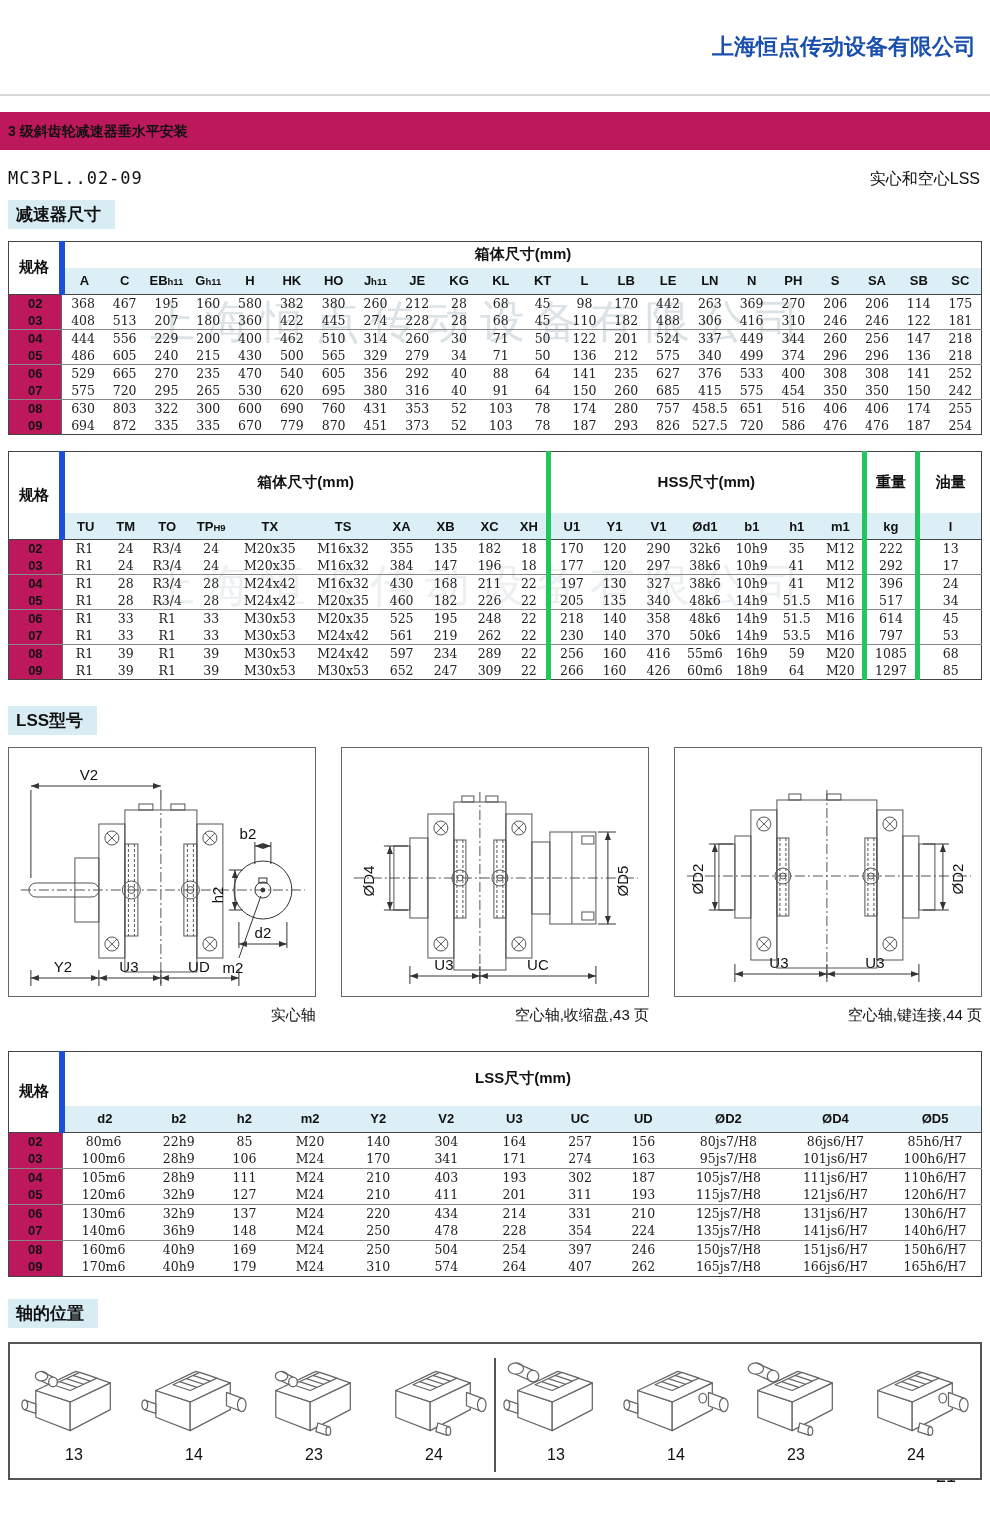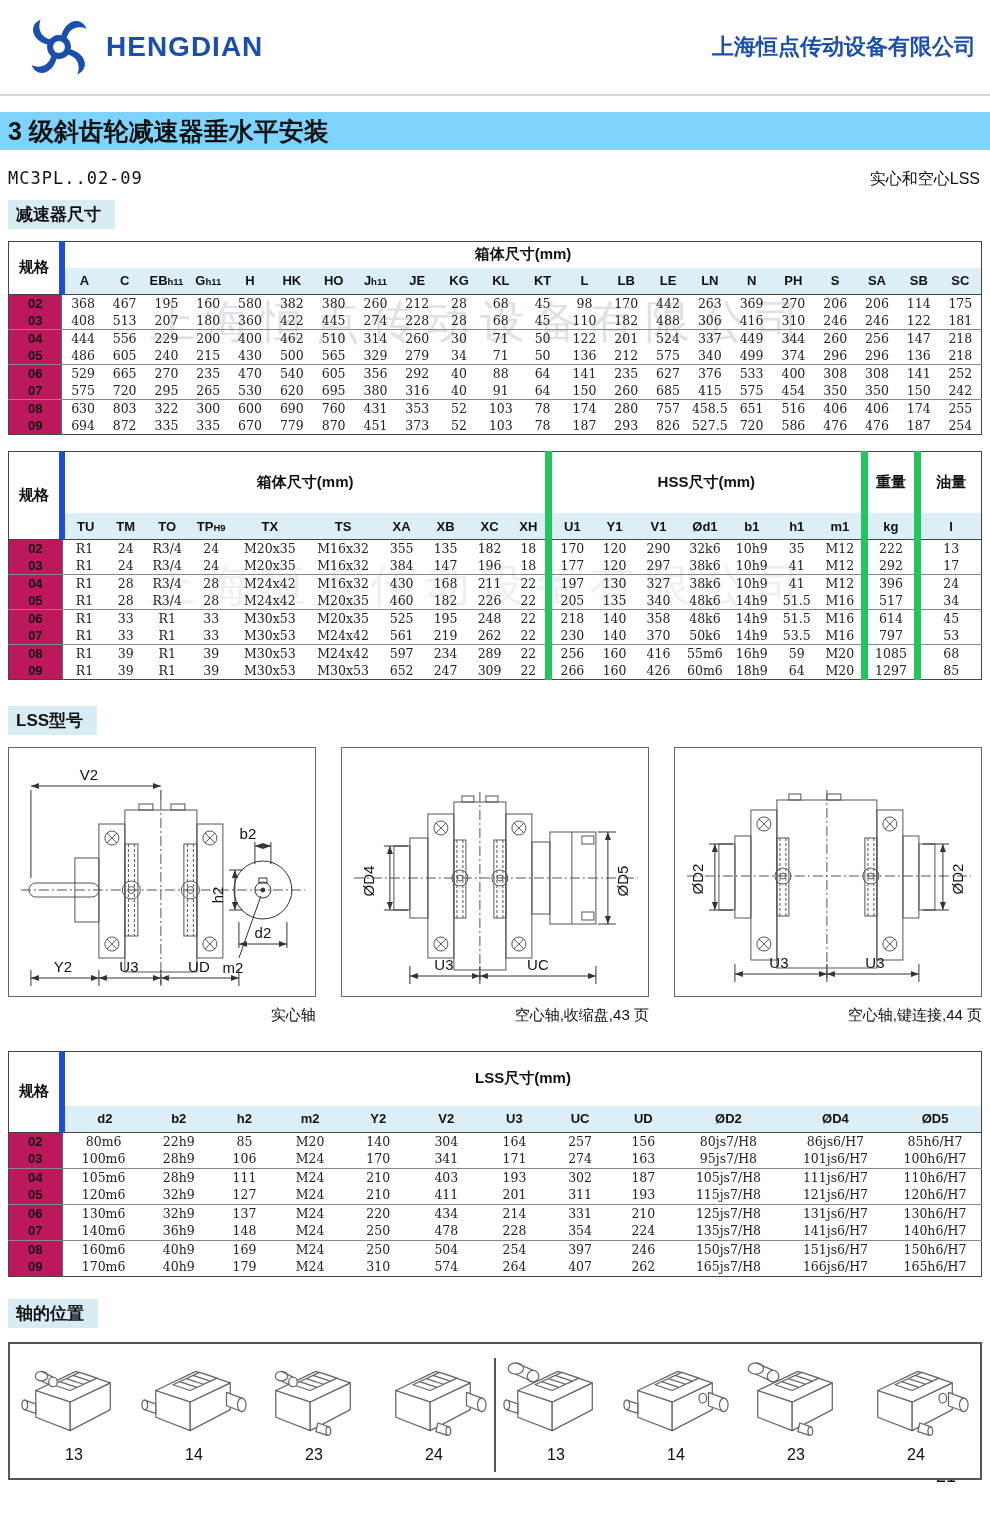--- a/index.html
+++ b/index.html
@@ -4,22 +4,22 @@
 <style>
   html,body{margin:0;padding:0;background:#fff;}
   .page{width:990px;height:1513px;position:relative;overflow:hidden;background:#fff;
         font-family:"Liberation Sans",sans-serif;color:#111;}
   
   .hdr{height:94px;position:relative;border-bottom:2px solid #d8d8d8;}
   .logo{position:absolute;left:26px;top:14px;display:flex;align-items:center;gap:14px;}
   .logo-name{font-size:28px;font-weight:600;color:#1a4fae;letter-spacing:1px;}
   .company{position:absolute;right:14px;top:32px;font-size:22px;font-weight:bold;color:#1a4fae;}
   
-  .titlebar{margin-top:16px;background:#7dd3fc;height:38px;line-height:38px;
-            font-size:25px;font-weight:bold;padding-left:8px;}
+  .titlebar{margin-top:16px;background:#be185d;height:38px;line-height:38px;
+            font-size:14px;font-weight:bold;padding-left:8px;}
   .modelrow{display:flex;justify-content:space-between;margin:18px 10px 0 8px;align-items:baseline;}
   .model{font-family:"DejaVu Sans Mono",monospace;font-size:17px;letter-spacing:1px;}
   .note{font-size:16px;}
   .seclabel{display:inline-block;background:#d8ecf4;padding:3px 14px 3px 8px;
             font-size:17px;font-weight:600;margin:10px 0 0 8px;}
   .sec2{margin-top:26px;}
   .sec3{margin-top:22px;}
   
   .wm{position:absolute;left:150px;font-size:45px;letter-spacing:10px;white-space:nowrap;
       color:#8fa6b0;pointer-events:none;z-index:0;}
@@ -32,21 +32,21 @@
   .dim-table{width:100%;border-collapse:collapse;border:1.5px solid #444;
              table-layout:fixed;background:transparent;}
   .dim-table th{font-weight:bold;font-size:13px;padding:1px;text-align:center;}
   .dim-table td{font-family:"DejaVu Serif",serif;font-size:12.5px;color:#222;
                 padding:1px;text-align:center;white-space:nowrap;overflow:hidden;}
   .dim-table .grp{background:#fff;font-size:15px;font-weight:bold;}
   .dim-table thead tr.cols th{background:#dceef6;border-bottom:1.5px solid #444;height:24px;}
   .dim-table th.spec-h{background:#fff;border-right:6px solid #1d4ed8;border-bottom:1.5px solid #444;
                        vertical-align:middle;font-size:15px;}
   .dim-table tbody th.spec{background:#be185d;border-right:1px solid #666;font-size:13px;}
-  .dim-table .sep{border-left:7px solid #22c55e;}
+  .dim-table .sep{border-left:5px solid #22c55e;}
   .dim-table tr.gend>*{border-bottom:1px solid #888;}
   #t1 thead tr.grps{height:26px;}
   #t2 thead tr.grps{height:62px;}
   #t3 thead tr.grps{height:54px;}
   #t1 tbody tr,#t2 tbody tr{height:17px;}
   #t3 tbody tr{height:18px;}
   .sub{font-size:9.5px;font-weight:bold;}
   
   .drawrow{display:flex;justify-content:space-between;margin:12px 8px 0;position:relative;z-index:1;}
   .dcol{width:31.6%;}
@@ -66,35 +66,20 @@
   .pagenum{position:absolute;right:34px;bottom:26px;font-size:18px;color:#111;}
   text{font-family:"Liberation Sans",sans-serif;}
 </style>
 </head>
 <body>
 
 <div class="page">
 
   
   <div class="hdr">
-    <div class="logo">
-      <svg width="66" height="66" viewBox="-36 -36 72 72">
-        <g fill="#1a4fae">
-          <circle r="13"></circle>
-          <g>
-            <path d="M2,-10 C 6,-30 24,-34 30,-20 C 20,-24 10,-20 8,-8 Z"></path>
-            <path d="M2,-10 C 6,-30 24,-34 30,-20 C 20,-24 10,-20 8,-8 Z" transform="rotate(90)"></path>
-            <path d="M2,-10 C 6,-30 24,-34 30,-20 C 20,-24 10,-20 8,-8 Z" transform="rotate(180)"></path>
-            <path d="M2,-10 C 6,-30 24,-34 30,-20 C 20,-24 10,-20 8,-8 Z" transform="rotate(270)"></path>
-          </g>
-        </g>
-        <circle r="6.5" fill="#fff"></circle>
-      </svg>
-      <span class="logo-name">HENGDIAN</span>
-    </div>
     <div class="company">上海恒点传动设备有限公司</div>
   </div>
 
   
   <div class="titlebar">3 级斜齿轮减速器垂水平安装</div>
 
   
   <div class="modelrow">
     <span class="model">MC3PL..02-09</span>
     <span class="note">实心和空心LSS</span>

